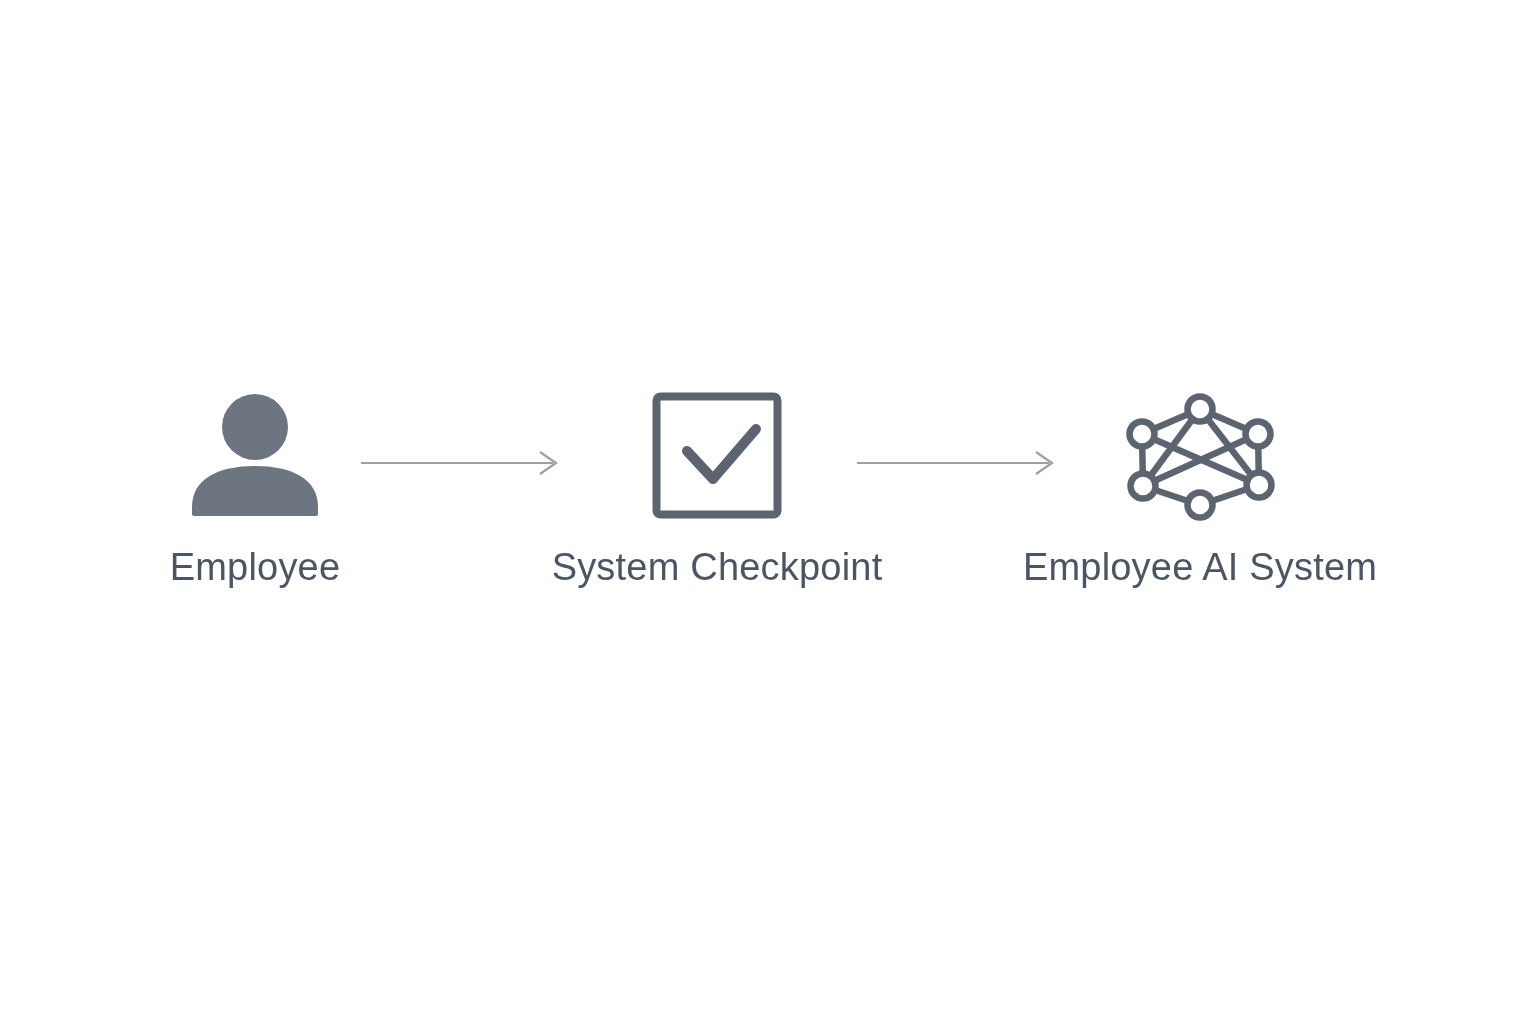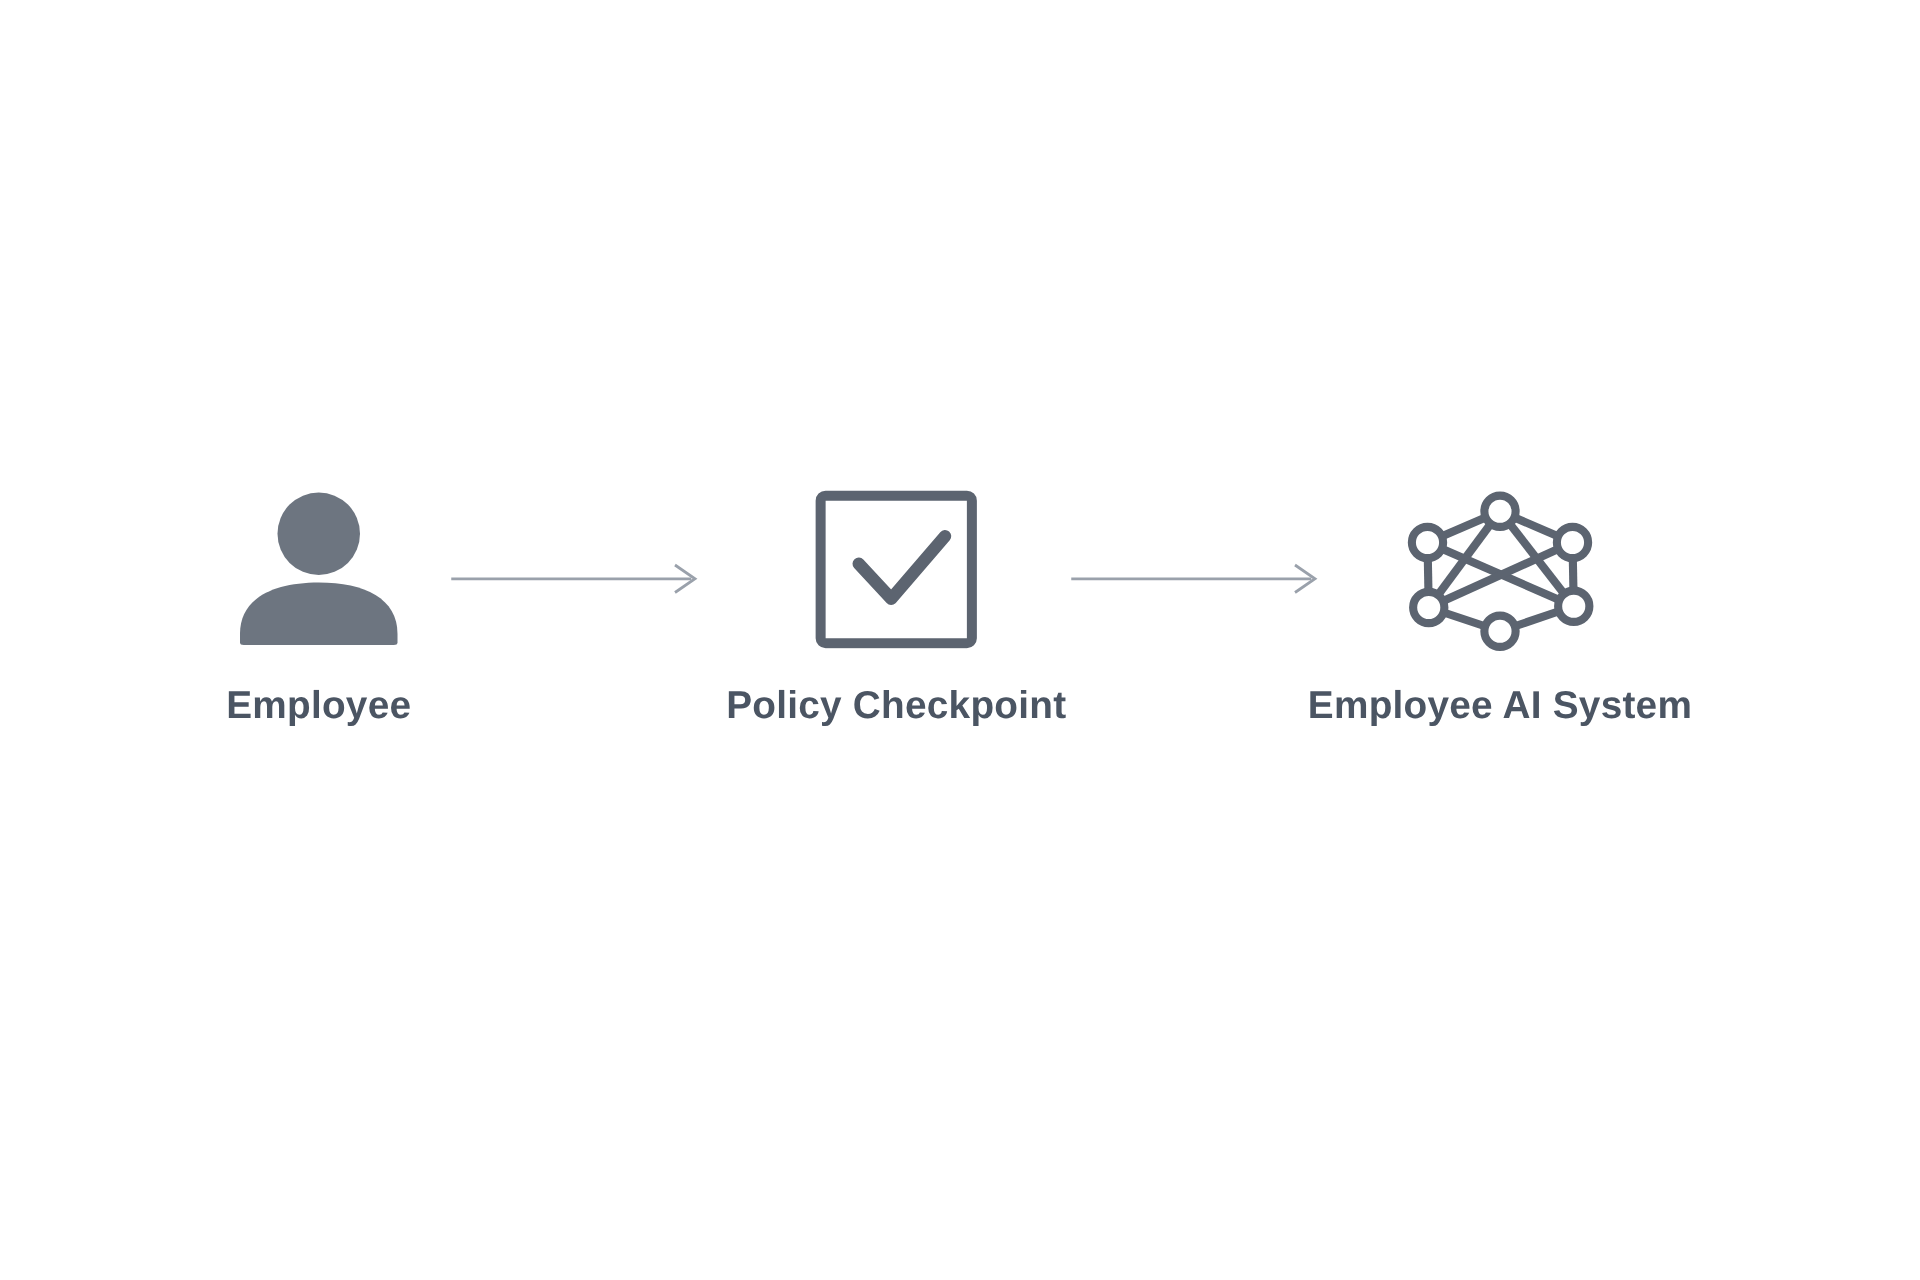--- a/index.html
+++ b/index.html
@@ -29,22 +29,22 @@
     align-items:center;
   }
   .node-group .icon-box{
     height:130px;
     display:flex;
     align-items:center;
     justify-content:center;
   }
   .node-label{
     margin-top:26px;
-    font-size:31px;
-    font-weight:700;
+    font-size:38px;
+    font-weight:400;
     letter-spacing:0.2px;
     color:var(--label-text);
     white-space:nowrap;
   }
   .group-employee{left:95px;}
   .group-checkpoint{left:557px;}
   .group-ai{left:1040px;}
   .connector{
     position:absolute;
     top:450px;
@@ -77,21 +77,21 @@
     </svg>
   </div>
 
   <div class="node-group group-checkpoint">
     <div class="icon-box">
       <svg width="130" height="127" viewBox="0 0 130 127" aria-hidden="true">
         <rect x="4.5" y="4.5" width="121" height="118" rx="4" fill="none" stroke="var(--icon-stroke)" stroke-width="8"></rect>
         <polyline points="35,59 61,87 104,37" fill="none" stroke="var(--icon-stroke)" stroke-width="10" stroke-linecap="round" stroke-linejoin="round"></polyline>
       </svg>
     </div>
-    <div class="node-label">Policy Checkpoint</div>
+    <div class="node-label">System Checkpoint</div>
   </div>
 
   <div class="connector connector-2">
     <svg width="200" height="26" viewBox="0 0 200 26" aria-hidden="true">
       <line x1="1" y1="13" x2="193" y2="13" stroke="var(--arrow)" stroke-width="2.2"></line>
       <polyline points="180,2 196,13 180,24" fill="none" stroke="var(--arrow)" stroke-width="2.2"></polyline>
     </svg>
   </div>
 
   <div class="node-group group-ai">

